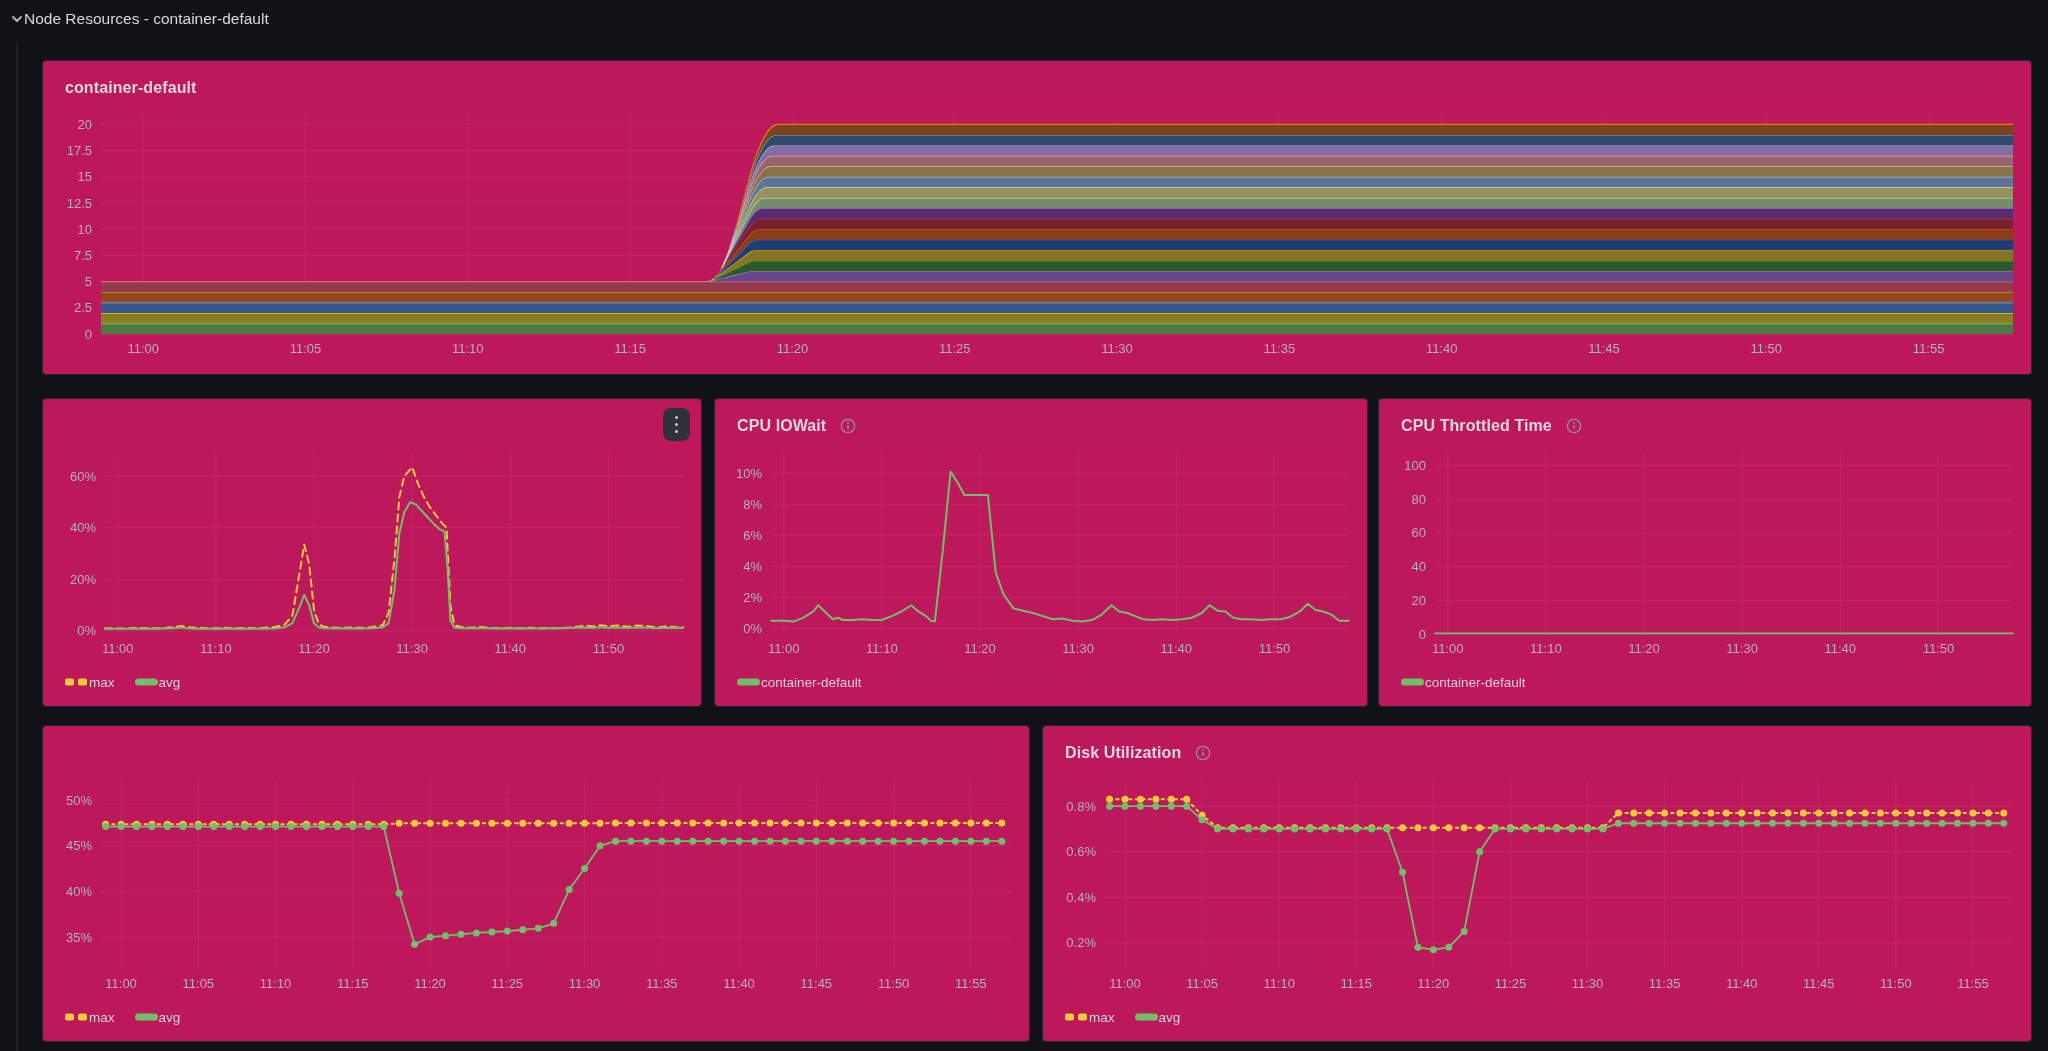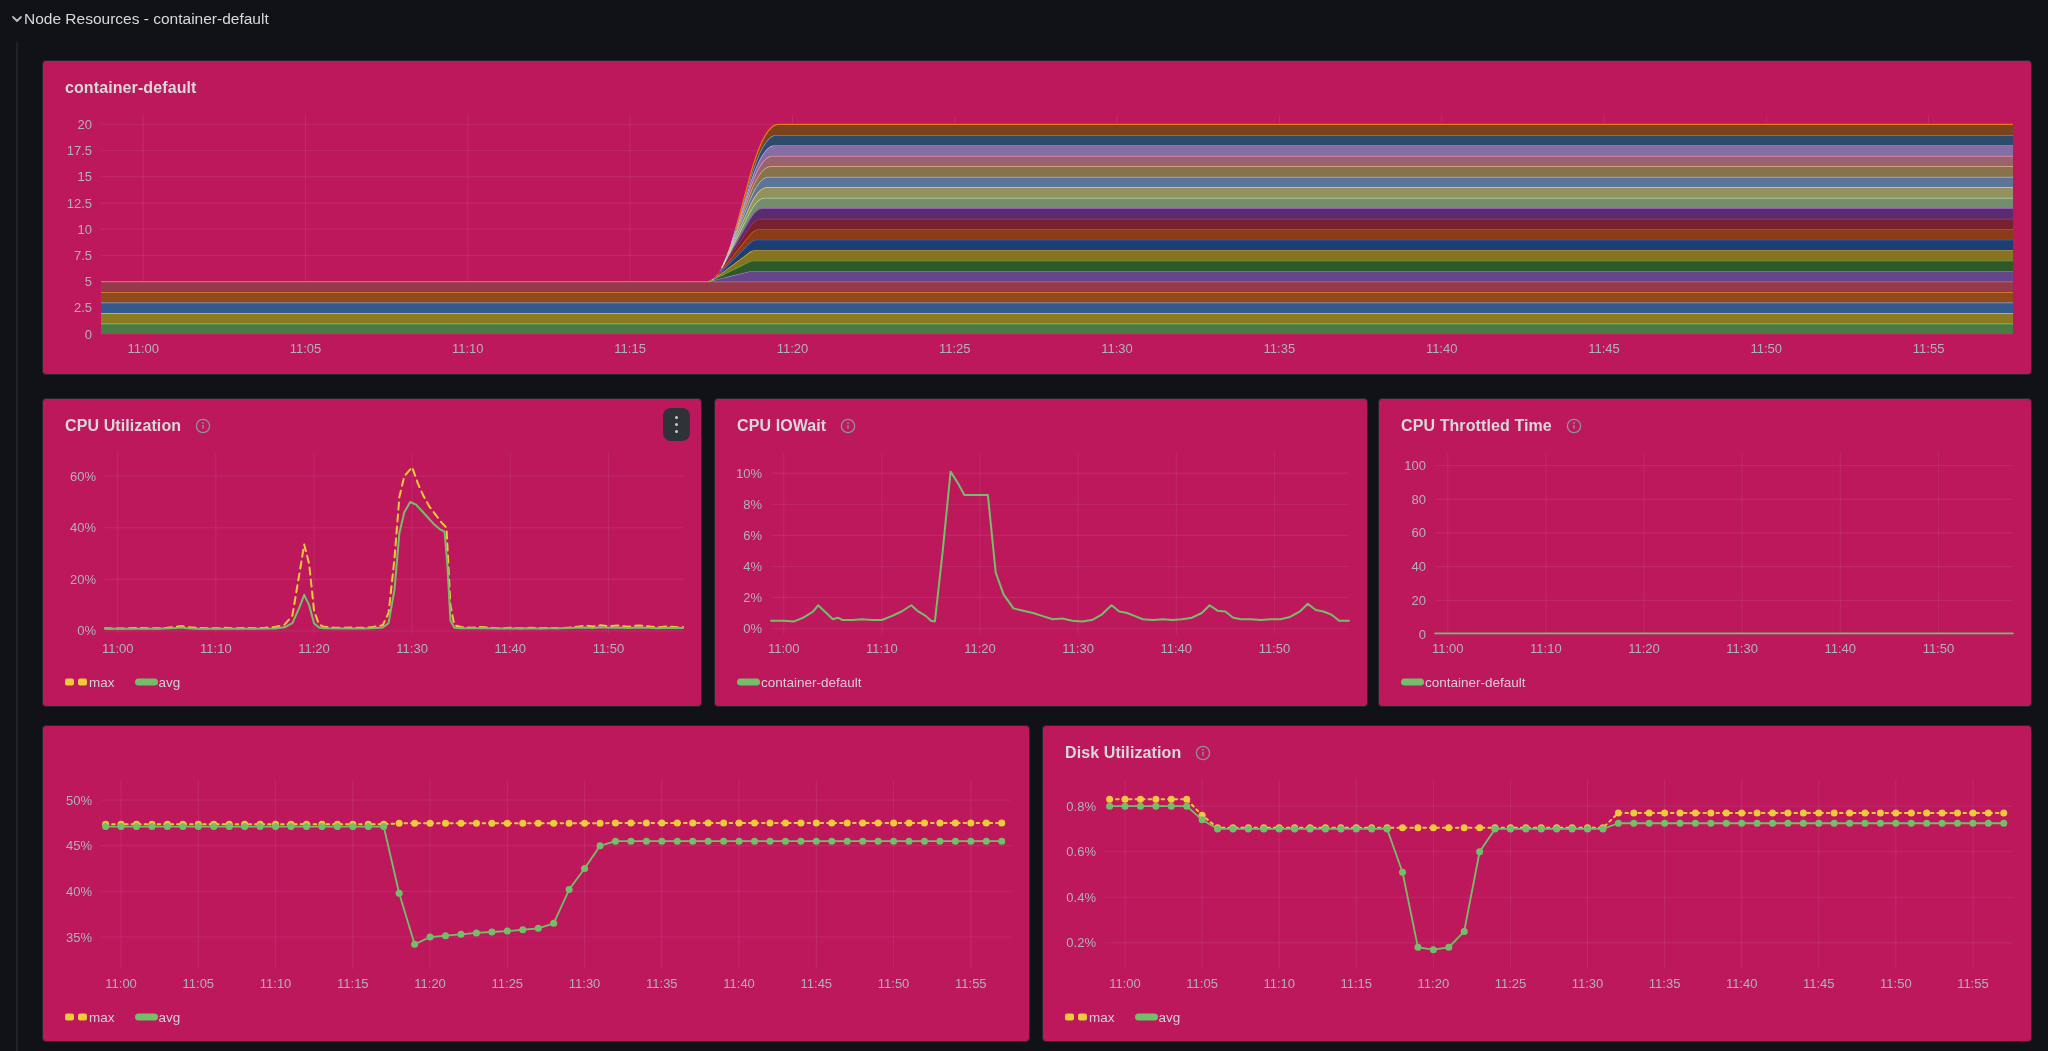--- a/index.html
+++ b/index.html
@@ -130,30 +130,20 @@
         <path d="M 48 174.60765550239233 L 655.0356536502546 174.60765550239233 L 656.9833616298812 174.12403386087595 L 658.9310696095076 173.1567905778432 L 660.8787775891341 171.70592565329412 L 662.8264855687606 169.77143908722854 L 664.7741935483871 167.3533308796467 L 666.7219015280136 164.45160103054832 L 668.6696095076401 161.06624953993375 L 670.6173174872665 157.19727640780278 L 672.5650254668932 152.8446816341552 L 674.5127334465196 148.00846521899152 L 676.4604414261461 142.6886271623115 L 678.4081494057726 136.88516746411472 L 680.3558573853991 130.5980861244019 L 682.3035653650255 124.31100478468915 L 697.2359932088285 76.11004784689003 L 699.1837011884552 70.30658814869327 L 701.1314091680816 64.98675009201322 L 703.0791171477081 60.15053367684954 L 705.0268251273345 55.79793890320195 L 706.974533106961 51.92896577107105 L 708.9222410865874 48.543614280456445 L 710.869949066214 45.641884431358044 L 712.8176570458404 43.22377622377627 L 714.7653650254668 41.28928965771076 L 716.7130730050934 39.83842473316156 L 718.6607809847198 38.871181450128844 L 720.6084889643464 38.38755980861243 L 722.5561969439729 38.38755980861243 L 724.5039049235993 38.38755980861243 L 1960 38.38755980861243 L 1960 48.86602870813396 L 724.5039049235993 48.86602870813396 L 722.5561969439729 48.86602870813396 L 720.6084889643464 48.86602870813396 L 718.6607809847198 48.86602870813396 L 716.7130730050934 49.34965034965033 L 714.7653650254668 50.31689363268313 L 712.8176570458404 51.767758557232256 L 710.869949066214 53.702245123297686 L 708.9222410865874 56.12035333087968 L 706.974533106961 59.022083179977905 L 705.0268251273345 62.407434670592465 L 703.0791171477081 66.27640780272365 L 701.1314091680816 70.62900257637097 L 699.1837011884552 75.46521899153464 L 697.2359932088285 80.78505704821501 L 682.3035653650255 125.27824806772186 L 680.3558573853991 131.08170776591828 L 678.4081494057726 136.88516746411472 L 676.4604414261461 142.6886271623115 L 674.5127334465196 148.00846521899152 L 672.5650254668932 152.8446816341552 L 670.6173174872665 157.19727640780278 L 668.6696095076401 161.06624953993375 L 666.7219015280136 164.45160103054832 L 664.7741935483871 167.3533308796467 L 662.8264855687606 169.77143908722854 L 660.8787775891341 171.70592565329412 L 658.9310696095076 173.1567905778432 L 656.9833616298812 174.12403386087595 L 655.0356536502546 174.60765550239233 L 48 174.60765550239233 Z" fill="#856DA5"></path>
         <path d="M 678.4081494057726 136.88516746411472 L 680.3558573853991 130.5980861244019 L 682.3035653650255 124.31100478468915 L 697.2359932088285 76.11004784689003 L 699.1837011884552 70.30658814869327 L 701.1314091680816 64.98675009201322 L 703.0791171477081 60.15053367684954 L 705.0268251273345 55.79793890320195 L 706.974533106961 51.92896577107105 L 708.9222410865874 48.543614280456445 L 710.869949066214 45.641884431358044 L 712.8176570458404 43.22377622377627 L 714.7653650254668 41.28928965771076 L 716.7130730050934 39.83842473316156 L 718.6607809847198 38.871181450128844 L 720.6084889643464 38.38755980861243 L 722.5561969439729 38.38755980861243 L 724.5039049235993 38.38755980861243 L 1960 38.38755980861243" fill="none" stroke="#CEB3EF" stroke-width="1.3"></path>
         <path d="M 48 174.60765550239233 L 655.0356536502546 174.60765550239233 L 656.9833616298812 174.12403386087595 L 658.9310696095076 173.1567905778432 L 660.8787775891341 171.70592565329412 L 662.8264855687606 169.77143908722854 L 664.7741935483871 167.3533308796467 L 666.7219015280136 164.45160103054832 L 668.6696095076401 161.06624953993375 L 670.6173174872665 157.19727640780278 L 672.5650254668932 152.8446816341552 L 674.5127334465196 148.00846521899152 L 676.4604414261461 142.6886271623115 L 678.4081494057726 136.88516746411472 L 680.3558573853991 130.5980861244019 L 682.3035653650255 123.82738314317275 L 697.2359932088285 71.91866028708142 L 699.1837011884552 65.63157894736827 L 701.1314091680816 59.82811924917185 L 703.0791171477081 54.5082811924918 L 705.0268251273345 49.672064777327805 L 706.974533106961 45.31947000368053 L 708.9222410865874 41.45049687154959 L 710.869949066214 38.065145380934766 L 712.8176570458404 35.16341553183662 L 714.7653650254668 32.745307324254775 L 716.7130730050934 30.810820758189156 L 718.6607809847198 29.359955833640065 L 720.6084889643464 28.392712550607275 L 722.5561969439729 27.909090909090896 L 724.5039049235993 27.909090909090896 L 1960 27.909090909090896 L 1960 38.38755980861243 L 724.5039049235993 38.38755980861243 L 722.5561969439729 38.38755980861243 L 720.6084889643464 38.38755980861243 L 718.6607809847198 38.871181450128844 L 716.7130730050934 39.83842473316156 L 714.7653650254668 41.28928965771076 L 712.8176570458404 43.22377622377627 L 710.869949066214 45.641884431358044 L 708.9222410865874 48.543614280456445 L 706.974533106961 51.92896577107105 L 705.0268251273345 55.79793890320195 L 703.0791171477081 60.15053367684954 L 701.1314091680816 64.98675009201322 L 699.1837011884552 70.30658814869327 L 697.2359932088285 76.11004784689003 L 682.3035653650255 124.31100478468915 L 680.3558573853991 130.5980861244019 L 678.4081494057726 136.88516746411472 L 676.4604414261461 142.6886271623115 L 674.5127334465196 148.00846521899152 L 672.5650254668932 152.8446816341552 L 670.6173174872665 157.19727640780278 L 668.6696095076401 161.06624953993375 L 666.7219015280136 164.45160103054832 L 664.7741935483871 167.3533308796467 L 662.8264855687606 169.77143908722854 L 660.8787775891341 171.70592565329412 L 658.9310696095076 173.1567905778432 L 656.9833616298812 174.12403386087595 L 655.0356536502546 174.60765550239233 L 48 174.60765550239233 Z" fill="#2E4B6C"></path>
         <path d="M 680.3558573853991 130.5980861244019 L 682.3035653650255 123.82738314317275 L 697.2359932088285 71.91866028708142 L 699.1837011884552 65.63157894736827 L 701.1314091680816 59.82811924917185 L 703.0791171477081 54.5082811924918 L 705.0268251273345 49.672064777327805 L 706.974533106961 45.31947000368053 L 708.9222410865874 41.45049687154959 L 710.869949066214 38.065145380934766 L 712.8176570458404 35.16341553183662 L 714.7653650254668 32.745307324254775 L 716.7130730050934 30.810820758189156 L 718.6607809847198 29.359955833640065 L 720.6084889643464 28.392712550607275 L 722.5561969439729 27.909090909090896 L 724.5039049235993 27.909090909090896 L 1960 27.909090909090896" fill="none" stroke="#7FA8D2" stroke-width="1.3"></path>
         <path d="M 48 174.60765550239233 L 655.0356536502546 174.60765550239233 L 656.9833616298812 174.12403386087595 L 658.9310696095076 173.1567905778432 L 660.8787775891341 171.70592565329412 L 662.8264855687606 169.77143908722854 L 664.7741935483871 167.3533308796467 L 666.7219015280136 164.45160103054832 L 668.6696095076401 161.06624953993375 L 670.6173174872665 157.19727640780278 L 672.5650254668932 152.8446816341552 L 674.5127334465196 148.00846521899152 L 676.4604414261461 142.6886271623115 L 678.4081494057726 136.88516746411472 L 680.3558573853991 130.5980861244019 L 682.3035653650255 123.82738314317275 L 697.2359932088285 68.21089436878918 L 699.1837011884552 61.44019138755962 L 701.1314091680816 55.15311004784686 L 703.0791171477081 49.34965034965041 L 705.0268251273345 44.02981229297004 L 706.974533106961 39.19359587780639 L 708.9222410865874 34.841001104159076 L 710.869949066214 30.97202797202787 L 712.8176570458404 27.58667648141335 L 714.7653650254668 24.684946632315125 L 716.7130730050934 22.26683842473313 L 718.6607809847198 20.33235185866766 L 720.6084889643464 18.88148693411849 L 722.5561969439729 17.91424365108574 L 724.5039049235993 17.430622009569362 L 1960 17.430622009569362 L 1960 27.909090909090896 L 724.5039049235993 27.909090909090896 L 722.5561969439729 27.909090909090896 L 720.6084889643464 28.392712550607275 L 718.6607809847198 29.359955833640065 L 716.7130730050934 30.810820758189156 L 714.7653650254668 32.745307324254775 L 712.8176570458404 35.16341553183662 L 710.869949066214 38.065145380934766 L 708.9222410865874 41.45049687154959 L 706.974533106961 45.31947000368053 L 705.0268251273345 49.672064777327805 L 703.0791171477081 54.5082811924918 L 701.1314091680816 59.82811924917185 L 699.1837011884552 65.63157894736827 L 697.2359932088285 71.91866028708142 L 682.3035653650255 123.82738314317275 L 680.3558573853991 130.5980861244019 L 678.4081494057726 136.88516746411472 L 676.4604414261461 142.6886271623115 L 674.5127334465196 148.00846521899152 L 672.5650254668932 152.8446816341552 L 670.6173174872665 157.19727640780278 L 668.6696095076401 161.06624953993375 L 666.7219015280136 164.45160103054832 L 664.7741935483871 167.3533308796467 L 662.8264855687606 169.77143908722854 L 660.8787775891341 171.70592565329412 L 658.9310696095076 173.1567905778432 L 656.9833616298812 174.12403386087595 L 655.0356536502546 174.60765550239233 L 48 174.60765550239233 Z" fill="#7B431C"></path>
         <path d="M 682.3035653650255 123.82738314317275 L 697.2359932088285 68.21089436878918 L 699.1837011884552 61.44019138755962 L 701.1314091680816 55.15311004784686 L 703.0791171477081 49.34965034965041 L 705.0268251273345 44.02981229297004 L 706.974533106961 39.19359587780639 L 708.9222410865874 34.841001104159076 L 710.869949066214 30.97202797202787 L 712.8176570458404 27.58667648141335 L 714.7653650254668 24.684946632315125 L 716.7130730050934 22.26683842473313 L 718.6607809847198 20.33235185866766 L 720.6084889643464 18.88148693411849 L 722.5561969439729 17.91424365108574 L 724.5039049235993 17.430622009569362 L 1960 17.430622009569362" fill="none" stroke="#E8761B" stroke-width="1.3"></path>
       </svg></div>
 </div>
 
 <div class="panel" id="p-cpu">
-  <div class="panel-header">
-    <span class="panel-title">CPU Utilization</span>
-    <span class="info-icon">
-      <svg width="16" height="16" viewBox="0 0 16 16">
-          <circle cx="8" cy="8" r="6.6" fill="none" stroke="currentColor" stroke-width="1.3"></circle>
-          <rect x="7.3" y="6.8" width="1.4" height="4.2" rx="0.7" fill="currentColor"></rect>
-          <circle cx="8" cy="4.9" r="0.9" fill="currentColor"></circle>
-        </svg>
-    </span>
-  </div>
   <div class="kebab-btn">
       <i></i>
       <i></i>
       <i></i>
     </div>
   <div class="chart-area with-legend"><svg width="636" height="217" viewBox="0 0 636 217">
         <line x1="64.75721561969439" x2="64.75721561969439" y1="8" y2="189" stroke="rgba(204,204,220,0.10)" stroke-width="1"></line>
         <text x="64.75721561969439" y="208" text-anchor="middle" class="tick">11:00</text>
         <line x1="162.88964346349746" x2="162.88964346349746" y1="8" y2="189" stroke="rgba(204,204,220,0.10)" stroke-width="1"></line>
         <text x="162.88964346349746" y="208" text-anchor="middle" class="tick">11:10</text>

